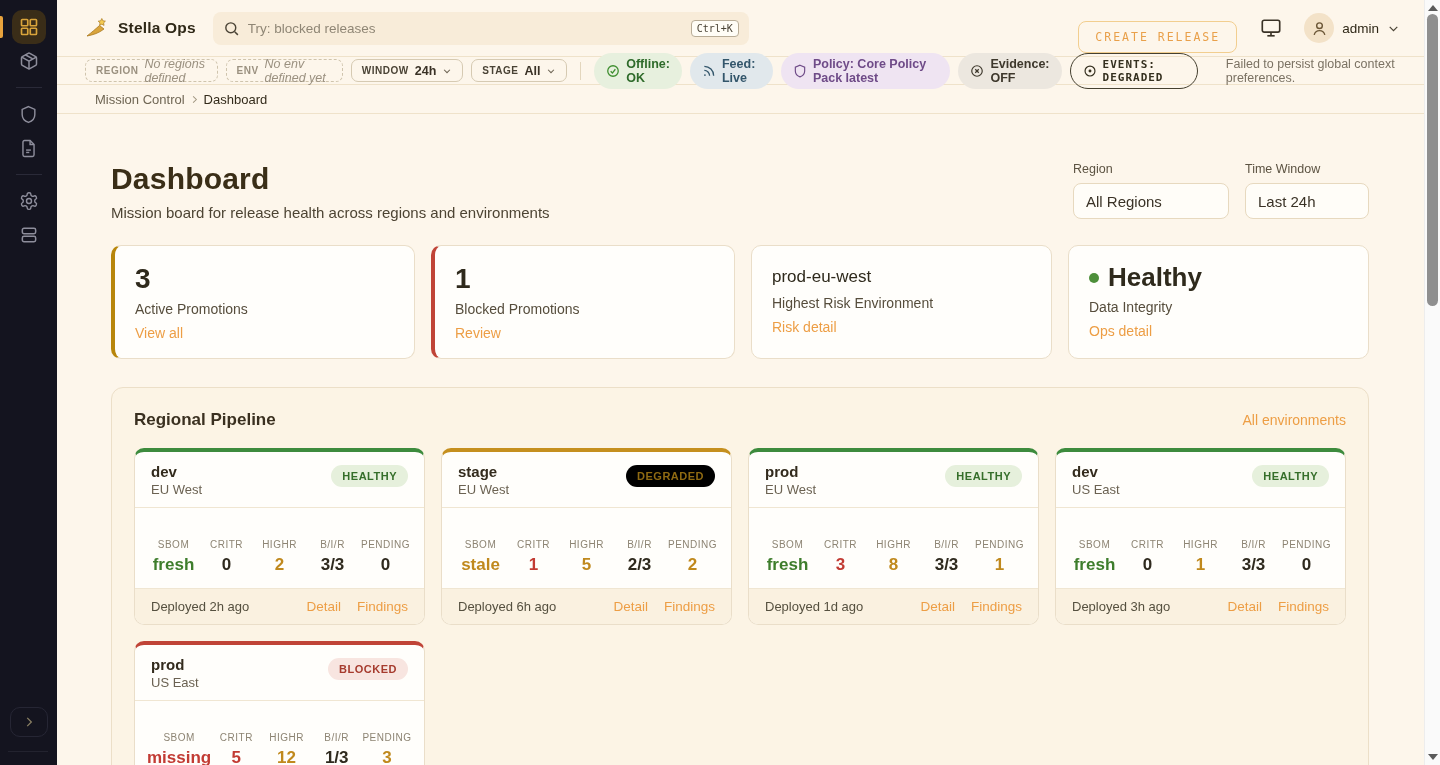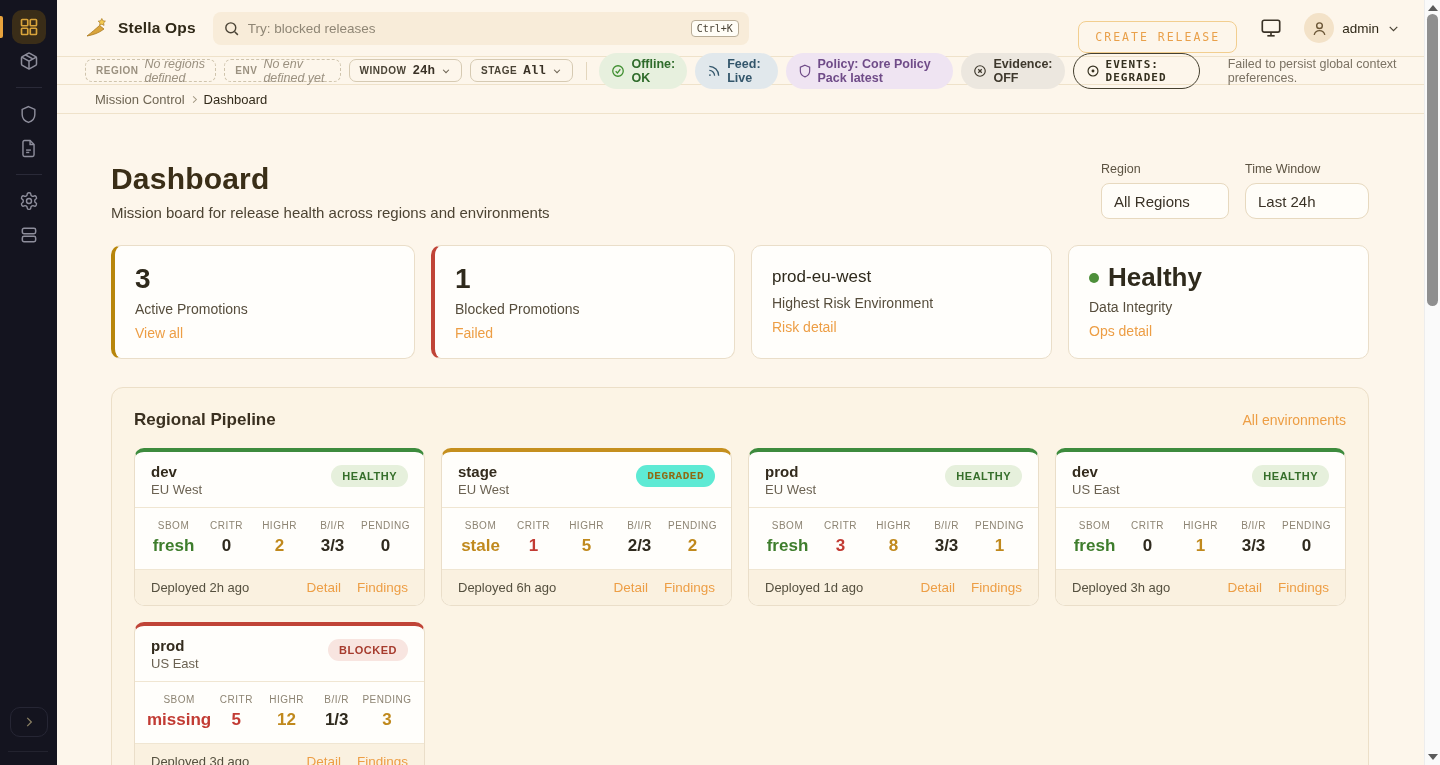--- a/index.html
+++ b/index.html
@@ -92,21 +92,21 @@
   }
   .chip {
     height:23px; display:inline-flex; align-items:center; gap:6px;
     border-radius:7px; padding:0 10px; cursor:pointer; background:transparent;
   }
   .chip.dashed { border:1px dashed #CFC4AD; }
   .chip.solid  { border:1px solid #D6CAB2; }
   .chip-label { font-size:10px; font-weight:bold; letter-spacing:0.5px; color:#9B9180; }
   .chip.solid .chip-label { color:#4A4335; }
   .chip-val-muted { font-size:12.5px; font-style:italic; color:#9B9180; }
-  .chip-val { font-size:12.5px; font-weight:bold; color:#3A3226;font-family:Liberation Mono, monospace; }
+  .chip-val { font-size:12.5px; font-weight:bold; color:#3A3226; }
   .vdiv { width:1px; height:18px; background:#E3D6BD; margin:0 5px; }
   .pill {
     height:36px; display:inline-flex; align-items:center; gap:6px;
     border-radius:999px; padding:0 12px; font-size:12.5px; font-weight:600; cursor:pointer;
   }
   .pill-offline  { background:#E7F0DE; color:#2F6B2B; }
   .pill-feed     { background:#E1E8EC; color:#33566B; }
   .pill-policy   { background:#EFE4F2; color:#6F4B88; }
   .pill-evidence { background:#ECE7DF; color:#3E382C; }
   .pill-events {
@@ -125,25 +125,25 @@
   .crumb-current { color:#332B1B; font-weight:500; }
 
   
   .content { padding:48px 55px 0 54px; }
   .page-head { display:flex; justify-content:space-between; align-items:flex-start; }
   h1.page-title { font-size:30px; font-weight:bold; color:#3A2E17; letter-spacing:0.2px; }
   .page-subtitle { font-size:15px; color:#4D4433; margin-top:8px; }
   .controls { display:flex; gap:16px; }
   .control-label { font-size:12.5px; color:#5C5342; margin-bottom:7px; }
   .control-box {
-    width:128px; height:36px; border:1px solid #E7D9BF; border-radius:8px;
+    width:156px; height:36px; border:1px solid #E7D9BF; border-radius:8px;
     background:#FFFDF8; display:flex; align-items:center; padding:0 12px;
     font-size:15px; color:#3A3226; cursor:pointer;
   }
-  .control-box.narrow { width:124px;border-radius:11px; }
+  .control-box.narrow { width:124px; }
 
   
   .summary-row { display:flex; gap:16px; margin-top:24px; }
   .sum-card {
     flex:1; background:#FFFEFB; border:1px solid #EADEC9; border-radius:10px;
     padding:18px 20px 16px; min-height:110px;
   }
   .sum-card.accent-amber { border-left:4px solid #B8860B; }
   .sum-card.accent-red   { border-left:4px solid #C04437; }
   .sum-value-big { font-size:28px; font-weight:bold; color:#2F2A1C; line-height:1.05; }
@@ -170,27 +170,27 @@
   .pipe-card.top-degraded { border-top:4px solid #C58F1E; }
   .pipe-card.top-blocked  { border-top:4px solid #C04437; }
   .pipe-head { padding:11px 16px 10px; display:flex; justify-content:space-between; align-items:flex-start; }
   .pipe-env { font-size:15px; font-weight:bold; color:#332B1D; }
   .pipe-region { font-size:13px; color:#6B6252; margin-top:2px; }
   .badge {
     font-size:11px; font-weight:bold; letter-spacing:0.5px; border-radius:999px;
     padding:5px 11px; margin-top:2px;
   }
   .badge-healthy  { background:#E6F0DC; color:#356E2A; }
-  .badge-degraded { background:#5eead4; color:#8F6A12;font-family:Liberation Mono, monospace; }
+  .badge-degraded { background:#000000; color:#8F6A12; }
   .badge-blocked  { background:#F8E5E0; color:#A63B2E; }
   .pipe-stats {
     border-top:1px solid #F0E6D2; padding:12px 12px 13px;
     display:flex; justify-content:space-between;
   }
-  .stat { flex:1; text-align:center; }
+  .stat { flex:1; text-align:center;margin-top:19px; }
   .stat-label { font-size:10px; color:#8D8473; letter-spacing:0.5px; }
   .stat-value { font-size:17px; font-weight:bold; margin-top:5px; }
   .v-dark  { color:#2F2A1E; }
   .v-green { color:#3E7D2C; }
   .v-amber { color:#C0891D; }
   .v-red   { color:#C23B33; }
   .pipe-foot {
     border-top:1px solid #F0E6D2; background:#FAF1E0; padding:10px 16px;
     display:flex; justify-content:space-between; align-items:center;
   }
@@ -430,21 +430,21 @@
 
     <div class="summary-row">
       <div class="sum-card accent-amber">
         <div class="sum-value-big">3</div>
         <div class="sum-label">Active Promotions</div>
         <span class="sum-link">View all</span>
       </div>
       <div class="sum-card accent-red">
         <div class="sum-value-big">1</div>
         <div class="sum-label">Blocked Promotions</div>
-        <span class="sum-link">Failed</span>
+        <span class="sum-link">Review</span>
       </div>
       <div class="sum-card">
         <div class="sum-value-name">prod-eu-west</div>
         <div class="sum-label">Highest Risk Environment</div>
         <span class="sum-link">Risk detail</span>
       </div>
       <div class="sum-card">
         <div class="sum-health">
           <span class="health-dot"></span>
           <span class="sum-value-health">Healthy</span>

